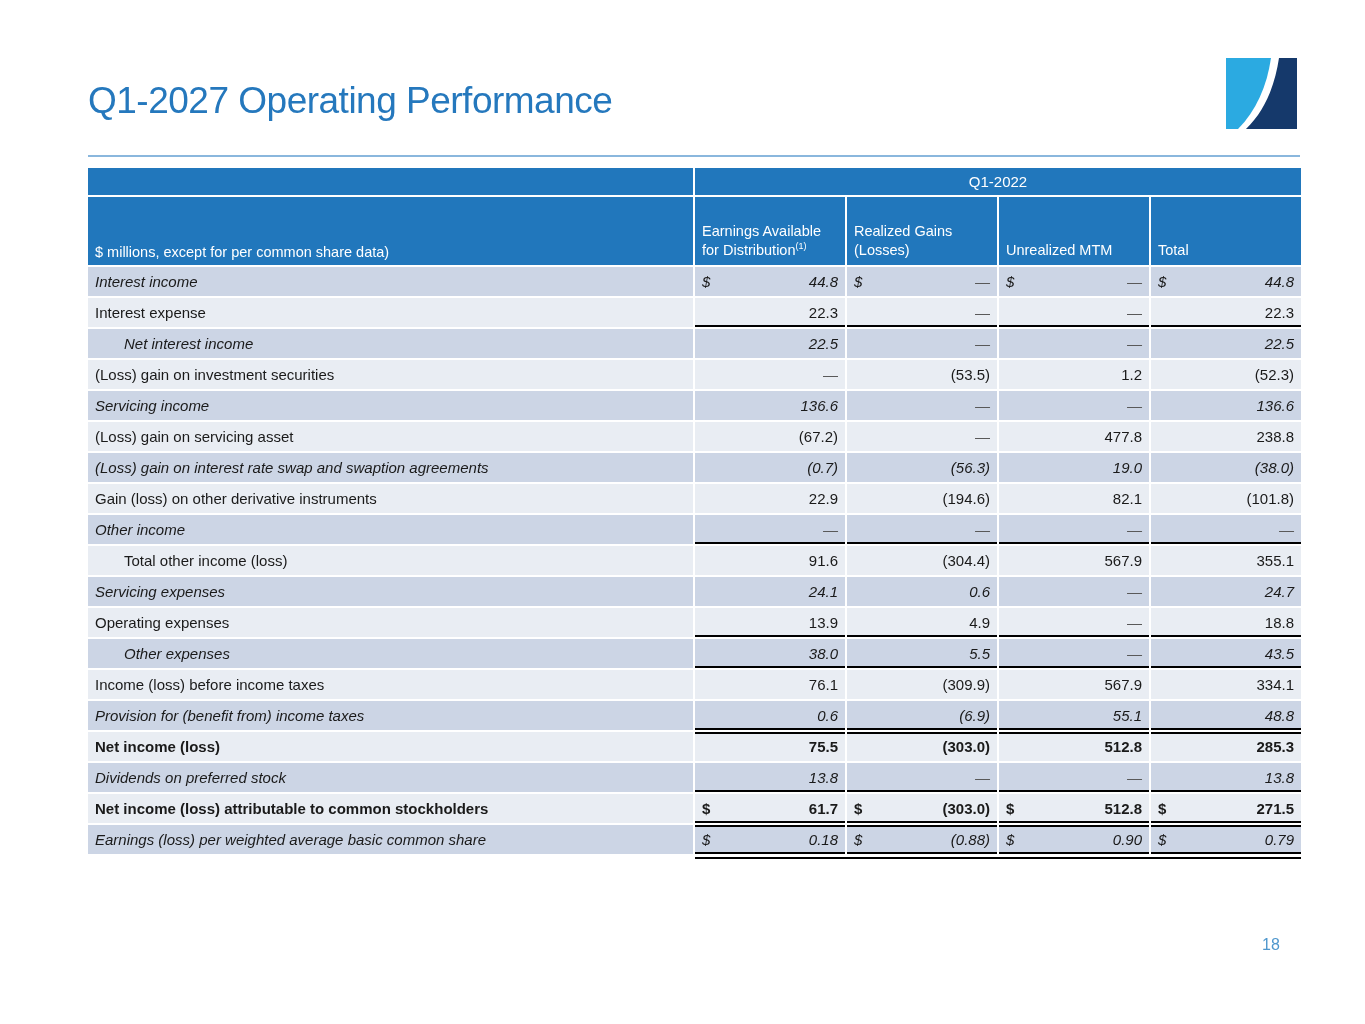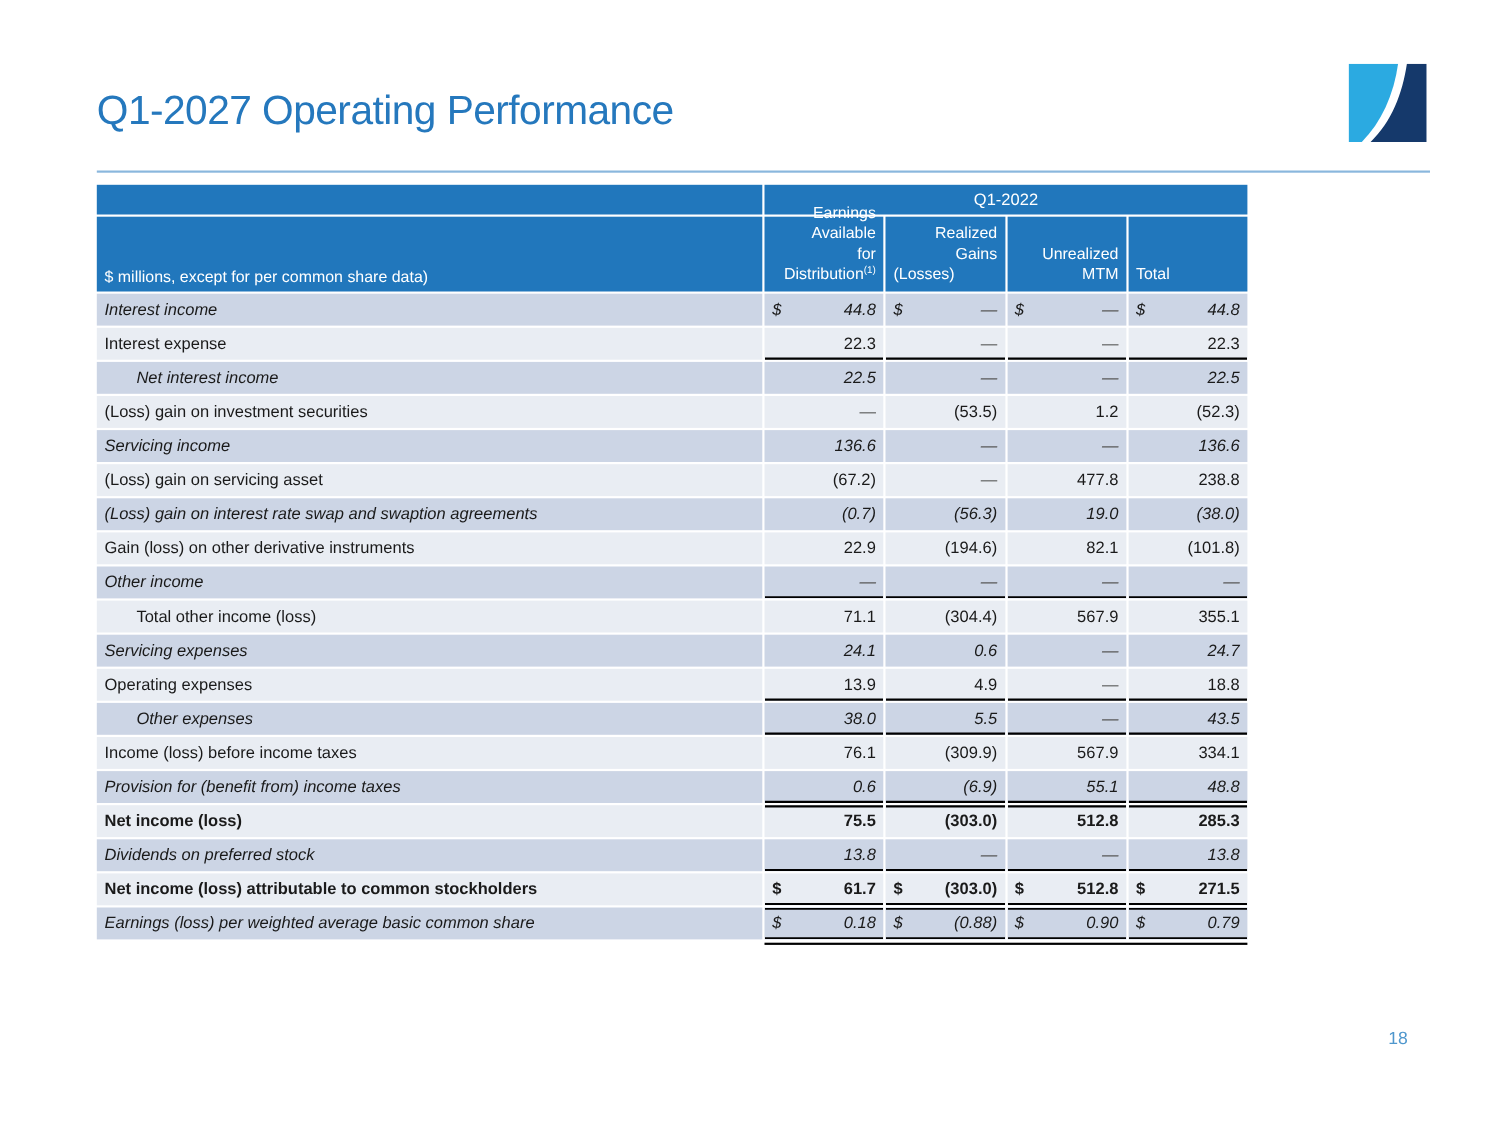--- a/index.html
+++ b/index.html
@@ -8,21 +8,21 @@
     font-family:"Liberation Sans",sans-serif;color:#1a1a1a;
   }
   .title{
     position:absolute;left:88px;top:80px;margin:0;
     font-size:37px;font-weight:400;letter-spacing:-0.5px;color:var(--title-blue);
   }
   .logo{position:absolute;left:1226px;top:58px;width:71px;height:71px;}
   .rule{position:absolute;left:88px;top:155px;width:1212px;height:2px;background:var(--rule-blue);}
   .pagenum{position:absolute;left:1262px;top:936px;font-size:16px;color:var(--page-blue);}
 
-  .tbl{position:absolute;left:88px;top:168px;width:1046px;}
+  .tbl{position:absolute;left:88px;top:168px;width:1213px;}
   .grid{display:grid;grid-template-columns:605px repeat(4,1fr);column-gap:2px;margin-bottom:2px;position:relative;}
   .hcell{background:var(--header-blue);color:#fff;}
   .hrow1 .hcell{height:27px;}
   .hrow1 .group{grid-column:2 / span 4;display:flex;align-items:center;justify-content:center;font-size:15px;}
   .hrow2 .hcell{height:68px;}
   .hrow2 .rowhdr{display:flex;align-items:flex-end;padding:5px 7px;font-size:14.5px;box-sizing:border-box;}
   .hrow2 .colhdr{display:flex;flex-direction:column;justify-content:flex-end;align-items:flex-start;
     padding:5px 7px;font-size:14.5px;line-height:1.3;text-align:right;box-sizing:border-box;}
   .colhdr sup{font-size:9px;line-height:0;}
 
@@ -250,21 +250,21 @@
           </div>
           <div class="cell num">
             <span class="cur"></span>
             <span class="val dim">—</span>
           </div>
         </div>
         <div class="grid drow stripe-b indent">
           <div class="cell lbl">Total other income (loss)</div>
           <div class="cell num">
             <span class="cur"></span>
-            <span class="val">71.1</span>
+            <span class="val">91.6</span>
           </div>
           <div class="cell num">
             <span class="cur"></span>
             <span class="val">(304.4)</span>
           </div>
           <div class="cell num">
             <span class="cur"></span>
             <span class="val">567.9</span>
           </div>
           <div class="cell num">

